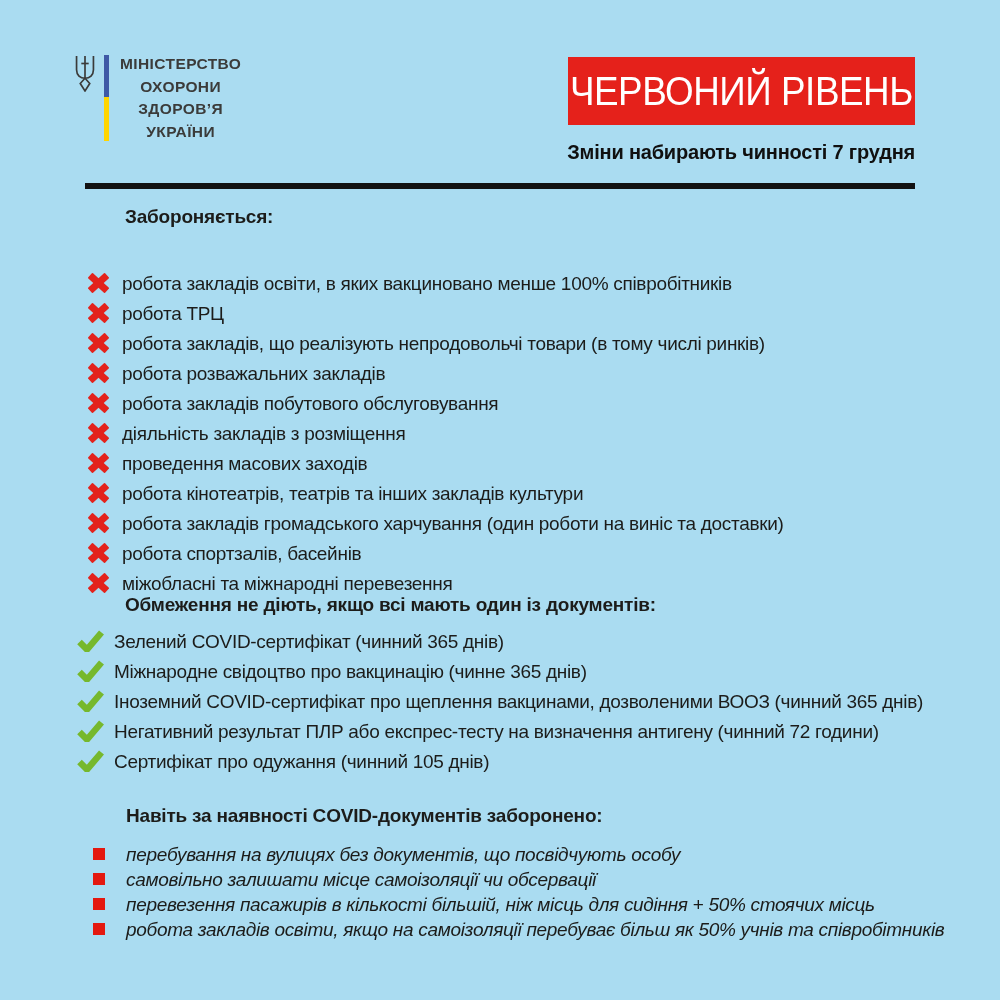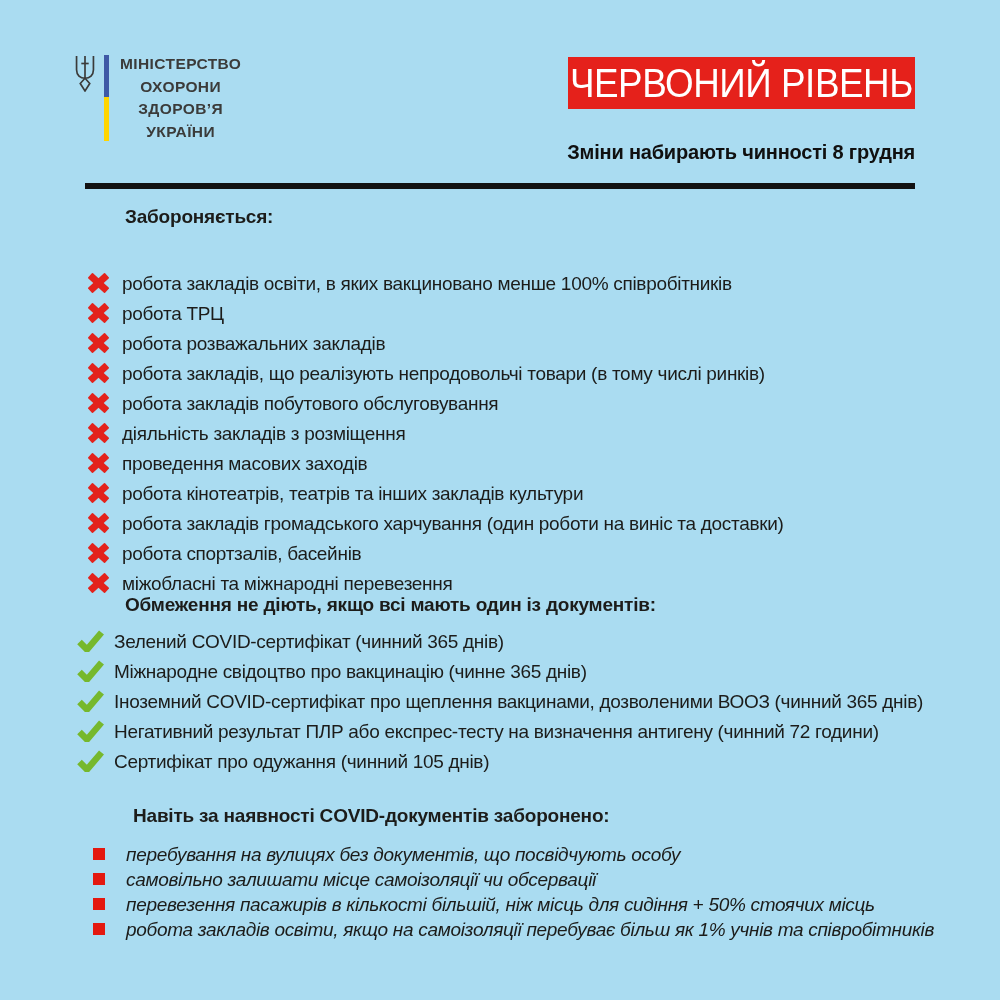--- a/index.html
+++ b/index.html
@@ -13,32 +13,32 @@
   }
   
   .logo{position:absolute;left:72px;top:52px;display:flex;align-items:flex-start;text-align:center;}
   .trident{width:26px;height:38px;margin-top:2px;}
   .flagbar{width:5px;height:86px;margin-left:6px;margin-top:3px;
     background:linear-gradient(to bottom,#3e59a6 0 49%,#ffd500 49% 100%);}
   .orgname{margin-left:11px;margin-top:1px;
     font-size:15.5px;font-weight:bold;color:#3b3b3a;
     line-height:22.5px;letter-spacing:0.4px;text-transform:uppercase;}
   
-  .banner{position:absolute;left:568px;top:57px;width:347px;height:52px;
+  .banner{position:absolute;left:568px;top:57px;width:347px;height:68px;
     background:#e5211b;display:flex;align-items:center;justify-content:center;}
   .banner span{color:#ffffff;font-size:40px;font-weight:400;letter-spacing:-0.5px;
     transform:scaleX(0.92);white-space:nowrap;}
   .subtitle{position:absolute;top:141px;right:85px;
     font-size:20px;font-weight:bold;color:#101010;letter-spacing:-0.2px;white-space:nowrap;}
   .rule{position:absolute;left:85px;top:183px;width:830px;height:6px;background:#121212;}
   
   .sec-heading{position:absolute;font-size:19px;font-weight:bold;letter-spacing:-0.2px;white-space:nowrap;}
   .h1{left:125px;top:206px;}
   .h2{left:125px;top:594px;}
-  .h3{left:133px;top:805px;text-align:center;}
+  .h3{left:126px;top:805px;text-align:center;}
   .list{position:absolute;display:flex;flex-direction:column;}
   .l1{left:88px;top:240px;margin-top:28px;}
   .l2{left:77px;top:626px;}
   .l3{left:93px;top:841px;}
   .row{display:flex;align-items:center;}
   .l1 .row{height:30px;}
   .l2 .row{height:30px;}
   .l3 .row{height:25px;font-style:italic;}
   .ico{flex:0 0 auto;display:flex;align-items:center;justify-content:center;}
   .l1 .ico{width:21px;margin-right:13px;}
@@ -61,21 +61,21 @@
     <div>МІНІСТЕРСТВО</div>
     <div>ОХОРОНИ</div>
     <div>ЗДОРОВ’Я</div>
     <div>УКРАЇНИ</div>
   </div>
 </div>
 
 <div class="banner">
   <span>ЧЕРВОНИЙ РІВЕНЬ</span>
 </div>
-<div class="subtitle">Зміни набирають чинності 8 грудня</div>
+<div class="subtitle">Зміни набирають чинності 7 грудня</div>
 <div class="rule"></div>
 
 <div class="sec-heading h1">Забороняється:</div>
 <div class="list l1">
   <div class="row">
       <span class="ico">
         <svg width="21" height="20" viewBox="0 0 21 20">
           <g fill="#e3231c">
             <rect x="-1" y="6.5" width="23" height="7" rx="1" transform="rotate(42 10.5 10)"></rect>
             <rect x="-1" y="6.5" width="23" height="7" rx="1" transform="rotate(-42 10.5 10)"></rect>
@@ -97,32 +97,32 @@
     </div>
   <div class="row">
       <span class="ico">
         <svg width="21" height="20" viewBox="0 0 21 20">
           <g fill="#e3231c">
             <rect x="-1" y="6.5" width="23" height="7" rx="1" transform="rotate(42 10.5 10)"></rect>
             <rect x="-1" y="6.5" width="23" height="7" rx="1" transform="rotate(-42 10.5 10)"></rect>
           </g>
         </svg>
       </span>
+      <span class="itx">робота закладів, що реалізують непродовольчі товари (в тому числі ринків)</span>
+    </div>
+  <div class="row">
+      <span class="ico">
+        <svg width="21" height="20" viewBox="0 0 21 20">
+          <g fill="#e3231c">
+            <rect x="-1" y="6.5" width="23" height="7" rx="1" transform="rotate(42 10.5 10)"></rect>
+            <rect x="-1" y="6.5" width="23" height="7" rx="1" transform="rotate(-42 10.5 10)"></rect>
+          </g>
+        </svg>
+      </span>
       <span class="itx">робота розважальних закладів</span>
-    </div>
-  <div class="row">
-      <span class="ico">
-        <svg width="21" height="20" viewBox="0 0 21 20">
-          <g fill="#e3231c">
-            <rect x="-1" y="6.5" width="23" height="7" rx="1" transform="rotate(42 10.5 10)"></rect>
-            <rect x="-1" y="6.5" width="23" height="7" rx="1" transform="rotate(-42 10.5 10)"></rect>
-          </g>
-        </svg>
-      </span>
-      <span class="itx">робота закладів, що реалізують непродовольчі товари (в тому числі ринків)</span>
     </div>
   <div class="row">
       <span class="ico">
         <svg width="21" height="20" viewBox="0 0 21 20">
           <g fill="#e3231c">
             <rect x="-1" y="6.5" width="23" height="7" rx="1" transform="rotate(42 10.5 10)"></rect>
             <rect x="-1" y="6.5" width="23" height="7" rx="1" transform="rotate(-42 10.5 10)"></rect>
           </g>
         </svg>
       </span>
@@ -249,15 +249,15 @@
   <div class="row">
       <span class="sq"></span>
       <span class="itx">самовільно залишати місце самоізоляції чи обсервації</span>
     </div>
   <div class="row">
       <span class="sq"></span>
       <span class="itx">перевезення пасажирів в кількості більшій, ніж місць для сидіння + 50% стоячих місць</span>
     </div>
   <div class="row">
       <span class="sq"></span>
-      <span class="itx">робота закладів освіти, якщо на самоізоляції перебуває більш як 1% учнів та співробітників</span>
+      <span class="itx">робота закладів освіти, якщо на самоізоляції перебуває більш як 50% учнів та співробітників</span>
     </div>
 </div>
 
 </body></html>

